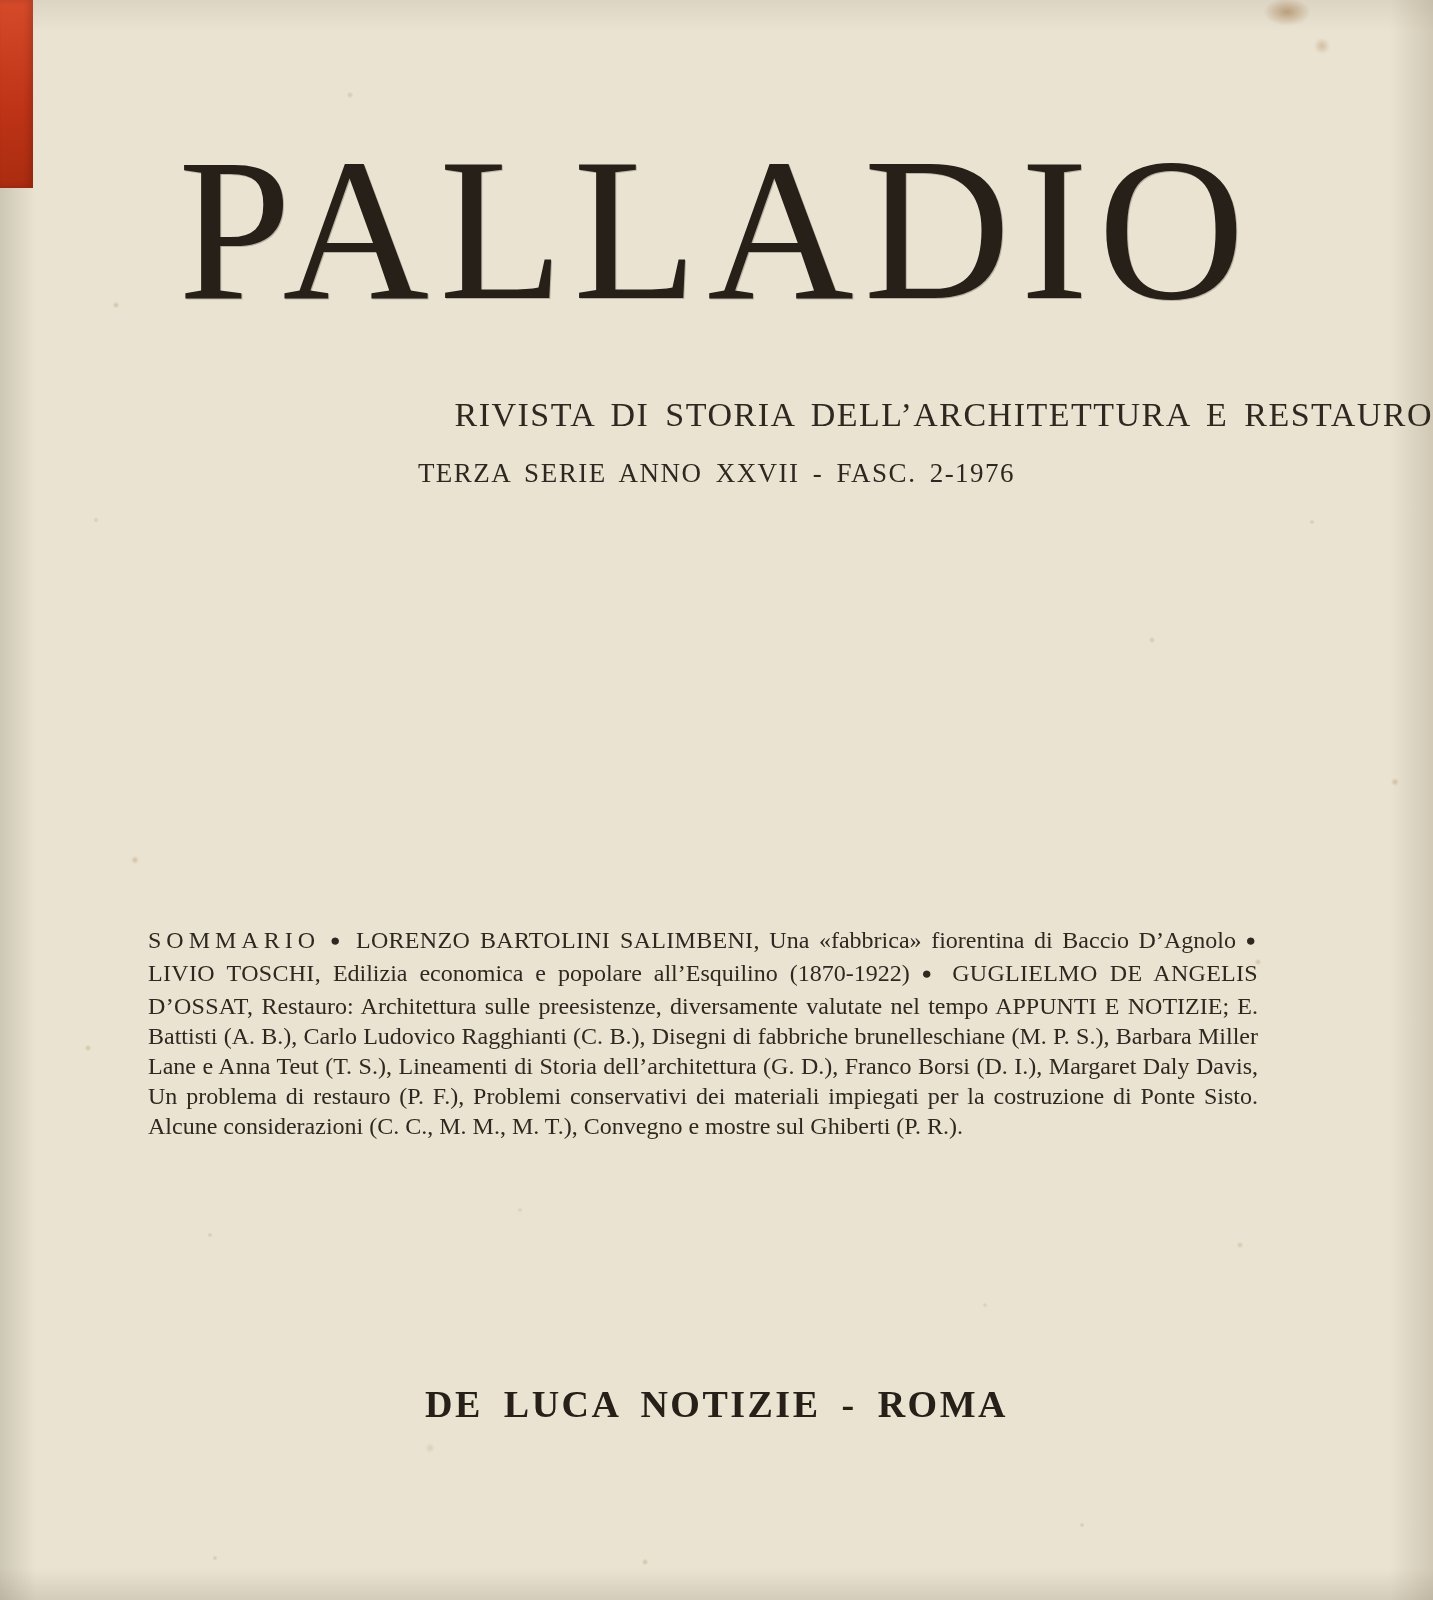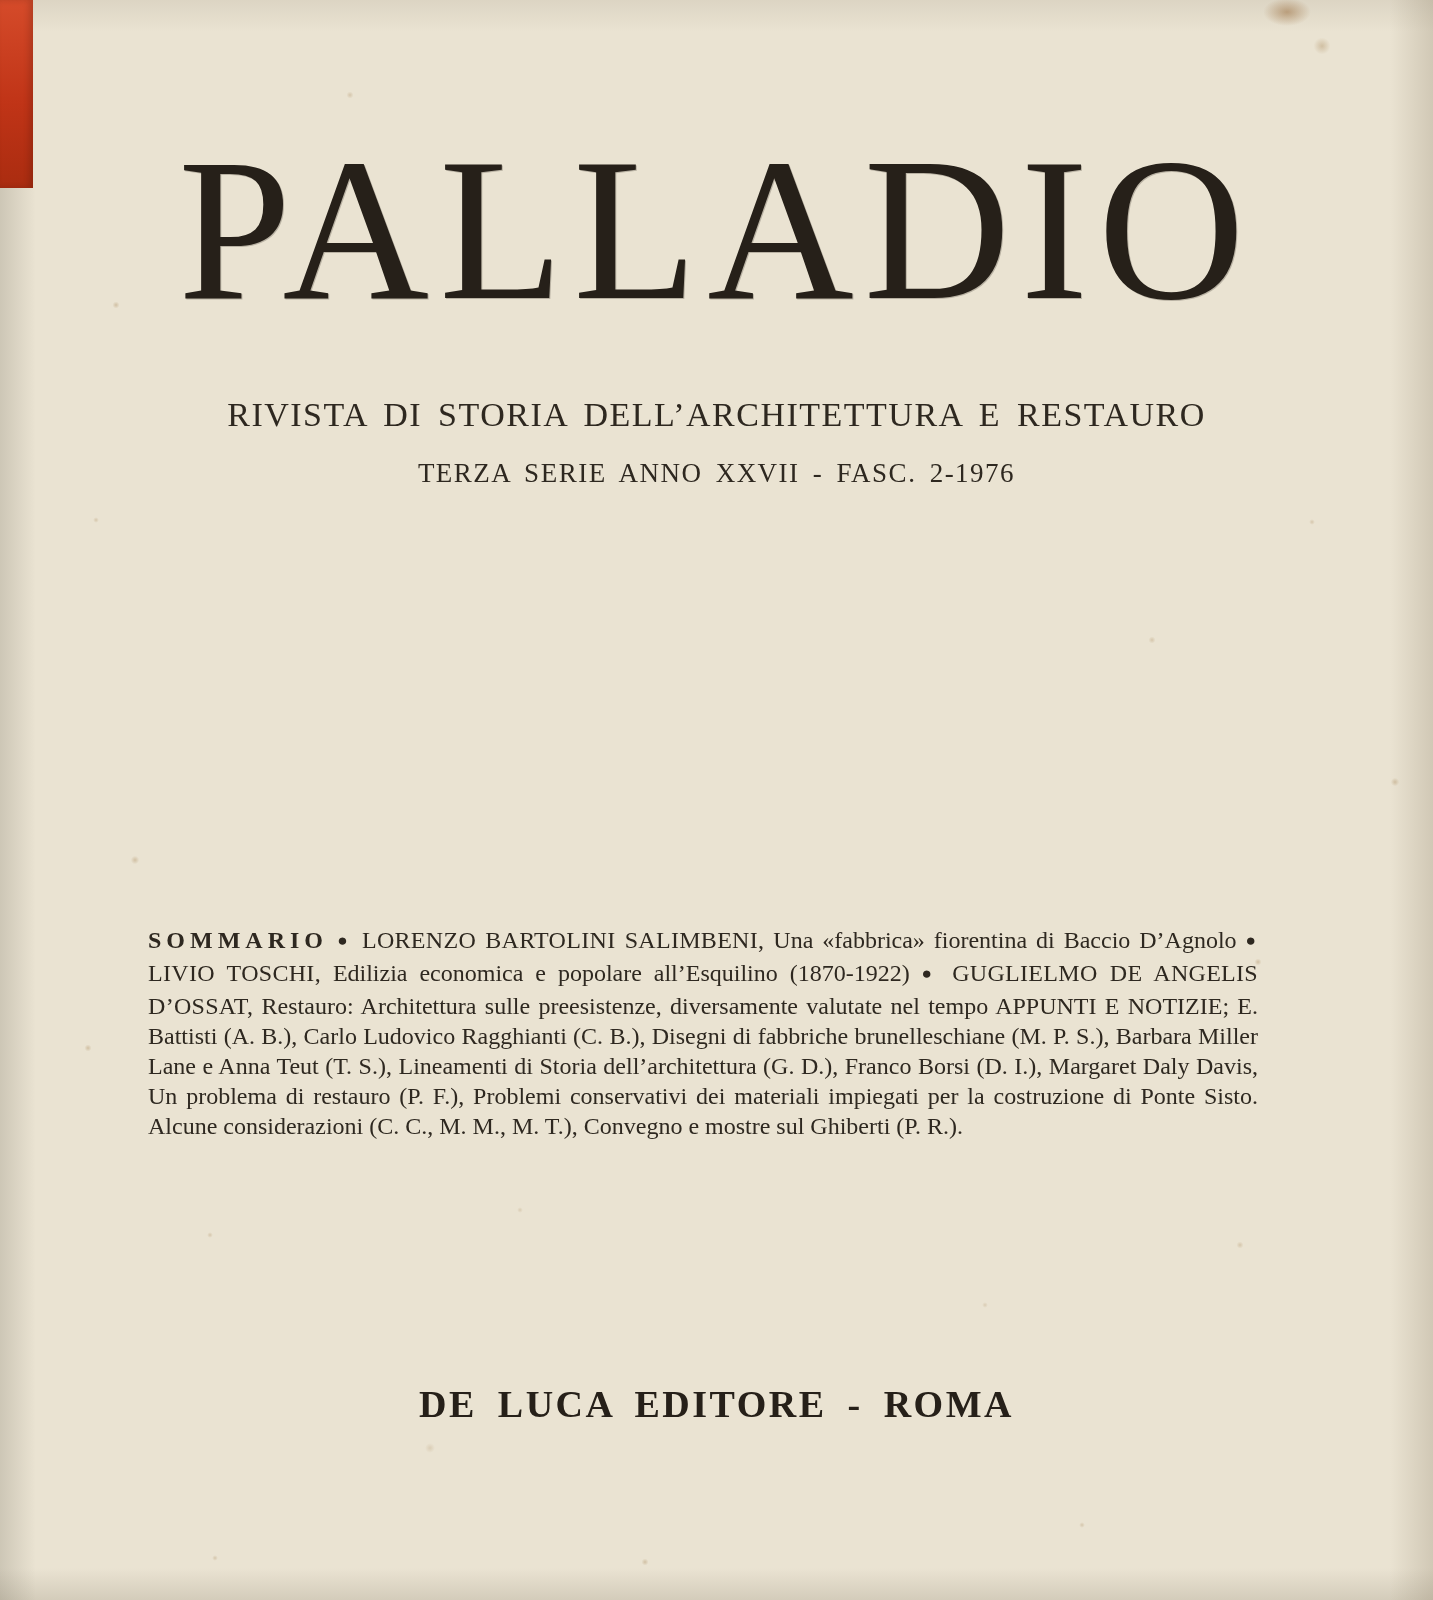--- a/index.html
+++ b/index.html
@@ -74,20 +74,21 @@
   .subtitle {
     position: absolute;
     top: 396px;
     left: 0;
     right: 0;
     font-size: 34px;
     letter-spacing: 1.5px;
     word-spacing: 6px;
     color: var(--ink-soft);
     white-space: nowrap;
+    text-align: right;
   }
   .series {
     position: absolute;
     top: 458px;
     left: 0;
     right: 0;
     font-size: 27px;
     letter-spacing: 1.5px;
     word-spacing: 5px;
     color: var(--ink-soft);
@@ -96,21 +97,21 @@
   .sommario {
     position: absolute;
     top: 925px;
     left: 148px;
     width: 1110px;
     font-size: 24px;
     line-height: 30px;
     text-align: justify;
     color: var(--ink-soft);
   }
-  .seg-label  { font-weight: bold; letter-spacing: 5px; }
+  .seg-label  { font-weight: normal; letter-spacing: 5px; }
   .seg-bold   { font-weight: normal; }
   .seg-caps   { letter-spacing: 0.3px; }
   .seg-normal { }
   .seg-bullet { font-size: 0.72em; position: relative; top: -2px; letter-spacing: 2px; }
   .publisher {
     position: absolute;
     top: 1382px;
     left: 0;
     right: 0;
     text-align: center;
@@ -130,15 +131,15 @@
   <div class="red-strip"></div>
 
   <header class="masthead">
     <h1 class="title">PALLADIO</h1>
     <div class="subtitle">RIVISTA DI STORIA DELL’ARCHITETTURA E RESTAURO</div>
     <div class="series">TERZA SERIE ANNO XXVII - FASC. 2-1976</div>
   </header>
 
   <p class="sommario"><span class="seg-label">SOMMARIO</span><span class="seg-bullet">  ●  </span><span class="seg-caps">LORENZO BARTOLINI SALIMBENI,</span><span class="seg-normal"> Una «fabbrica» fiorentina di Baccio D’Agnolo </span><span class="seg-bullet">●  </span><span class="seg-caps">LIVIO TOSCHI,</span><span class="seg-normal"> Edilizia economica e popolare all’Esquilino (1870-1922) </span><span class="seg-bullet">●  </span><span class="seg-caps">GUGLIELMO DE ANGELIS D’OSSAT,</span><span class="seg-normal"> Restauro: Architettura sulle preesistenze, diversamente valutate nel tempo </span><span class="seg-bold">APPUNTI E NOTIZIE</span><span class="seg-normal">; E. Battisti (A. B.), Carlo Ludovico Ragghianti (C. B.), Disegni di fabbriche brunelleschiane (M. P. S.), Barbara Miller Lane e Anna Teut (T. S.), Lineamenti di Storia dell’architettura (G. D.), Franco Borsi (D. I.), Margaret Daly Davis, Un problema di restauro (P. F.), Problemi conservativi dei materiali impiegati per la costruzione di Ponte Sisto. Alcune considerazioni (C. C., M. M., M. T.), Convegno e mostre sul Ghiberti (P. R.).</span></p>
 
-  <div class="publisher">DE LUCA EDITORE - ROMA</div>
+  <div class="publisher">DE LUCA NOTIZIE - ROMA</div>
 
 </div>
 
 </body></html>

